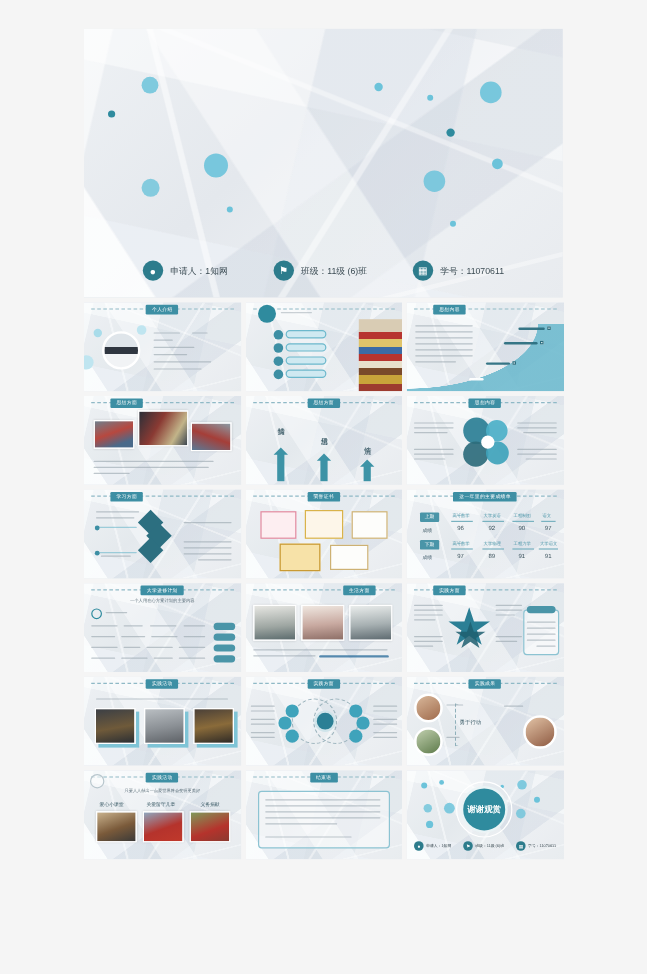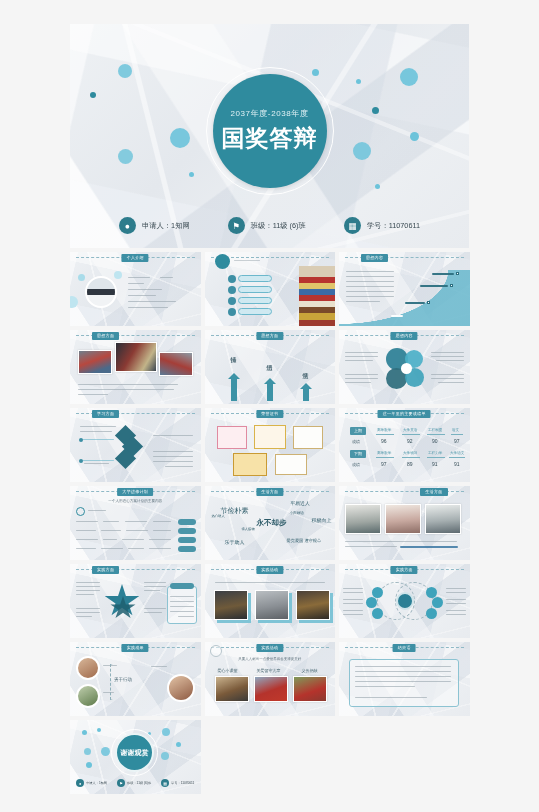--- a/index.html
+++ b/index.html
@@ -152,26 +152,20 @@
     <div class="dot" style="left:48px;top:125px;width:15px;height:15px;background:#6cc3da;opacity:.8;"></div>
     <div class="dot" style="left:119px;top:148px;width:5px;height:5px;background:#6cc3da;"></div>
     <div class="dot" style="left:242px;top:45px;width:7px;height:7px;background:#6cc3da;"></div>
     <div class="dot" style="left:286px;top:55px;width:5px;height:5px;background:#6cc3da;"></div>
     <div class="dot" style="left:330px;top:44px;width:18px;height:18px;background:#6cc3da;opacity:.9;"></div>
     <div class="dot" style="left:302px;top:83px;width:7px;height:7px;background:#2f8b9e;"></div>
     <div class="dot" style="left:283px;top:118px;width:18px;height:18px;background:#6cc3da;opacity:.85;"></div>
     <div class="dot" style="left:340px;top:108px;width:9px;height:9px;background:#6cc3da;"></div>
     <div class="dot" style="left:305px;top:160px;width:5px;height:5px;background:#6cc3da;"></div>
 
-    <div class="hero-ring">
-      <div class="hero-circle">
-        <div class="hero-year">2037年度-2038年度</div>
-        <div class="hero-title">国奖答辩</div>
-      </div>
-    </div>
 
     <div class="hero-info">
       <div class="info-item">
         <span class="info-ic">●</span>
         <span class="info-tx">申请人：1知网</span>
       </div>
       <div class="info-item">
         <span class="info-ic">⚑</span>
         <span class="info-tx">班级：11级 (6)班</span>
       </div>
@@ -377,34 +371,20 @@
       <div class="ml" style="left:6px;top:62px;width:20px;"></div>
       <div class="ml" style="left:31px;top:62px;width:22px;"></div>
       <div class="ml" style="left:58px;top:62px;width:16px;"></div>
       <div class="ml" style="left:79px;top:62px;width:22px;"></div>
       <div class="pill sm" style="right:5px;top:33px;width:18px;"></div>
       <div class="pill sm" style="right:5px;top:42px;width:18px;"></div>
       <div class="pill sm" style="right:5px;top:51px;width:18px;"></div>
       <div class="pill sm" style="right:5px;top:60px;width:18px;"></div>
     </div>
 
-    <div class="thumb">
-      <div class="poly"></div>
-      <div class="tbar"></div>
-      <div class="tlabel tl-center">生活方面</div>
-      <div class="wc" style="left:16px;top:20px;font-size:7px;">节俭朴素</div>
-      <div class="wc" style="left:52px;top:32px;font-size:7.5px;font-weight:bold;">永不却步</div>
-      <div class="wc" style="left:20px;top:53px;font-size:5px;">乐于助人</div>
-      <div class="wc" style="left:82px;top:52px;font-size:4.2px;">爱党爱国 遵守规章</div>
-      <div class="wc" style="left:86px;top:14px;font-size:4.8px;">平易近人</div>
-      <div class="wc" style="left:107px;top:31px;font-size:5px;">积极向上</div>
-      <div class="wc" style="left:85px;top:25px;font-size:3.6px;">小声细语</div>
-      <div class="wc" style="left:7px;top:28px;font-size:3.3px;">热心助人</div>
-      <div class="wc" style="left:37px;top:41px;font-size:3.3px;">待人接物</div>
-    </div>
 
     <div class="thumb">
       <div class="poly"></div>
       <div class="tbar"></div>
       <div class="tlabel tl-right">生活方面</div>
       <div class="ph" style="left:6px;top:18px;width:36px;height:30px;background:linear-gradient(175deg,#e6e6e2,#9ea6a2 60%,#5b6b6d);"></div>
       <div class="ph" style="left:46px;top:18px;width:36px;height:30px;background:linear-gradient(175deg,#efe7e0,#c8a9a0 55%,#8d6e66);"></div>
       <div class="ph" style="left:86px;top:18px;width:36px;height:30px;background:linear-gradient(175deg,#e9eceb,#a7b0b2 55%,#5e6a70);"></div>
       <div class="ml" style="left:6px;top:55px;width:112px;"></div>
       <div class="ml" style="left:6px;top:60px;width:52px;"></div>

